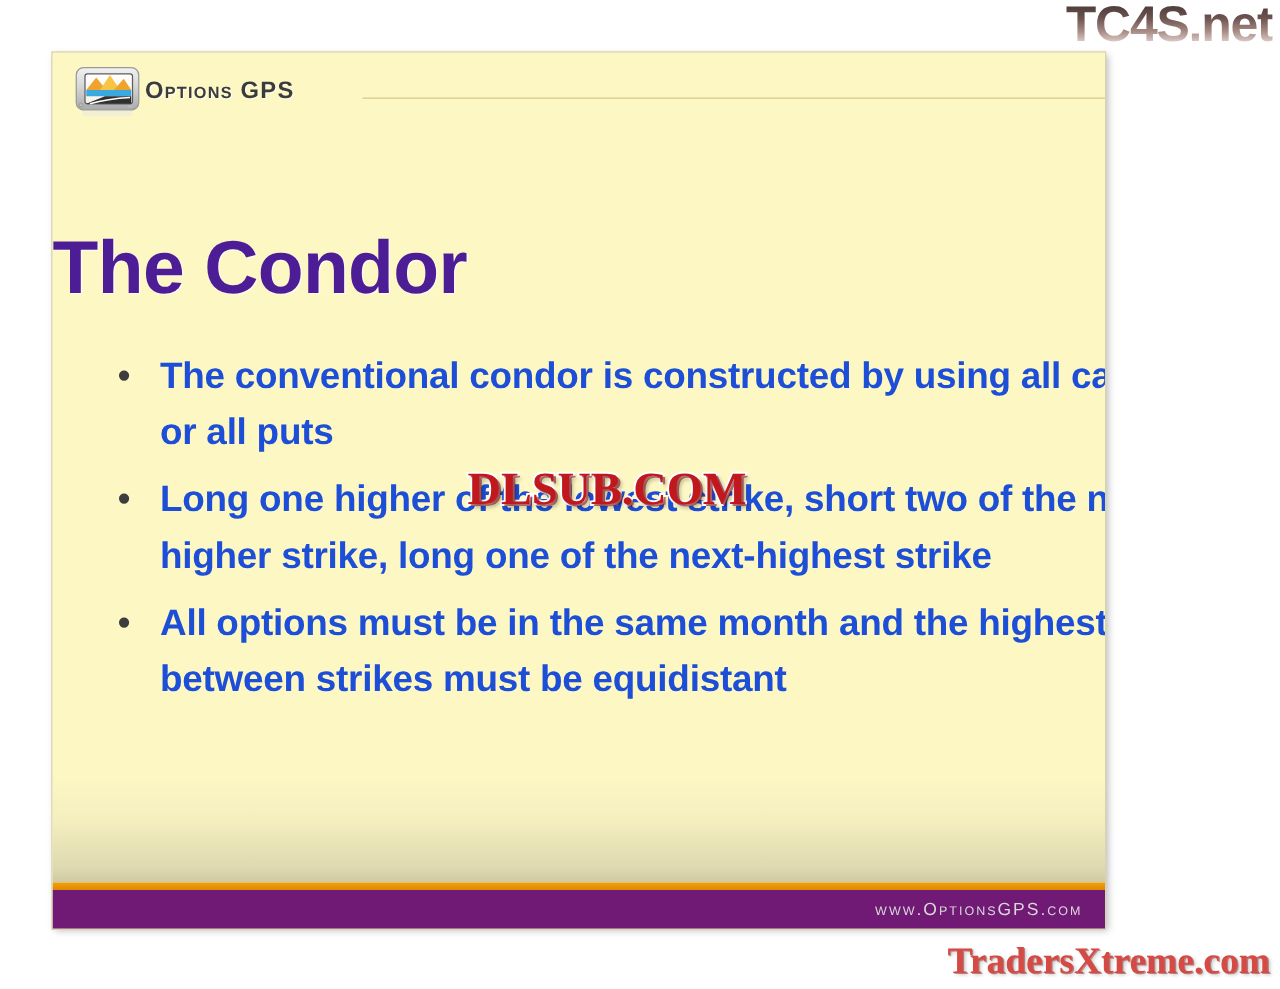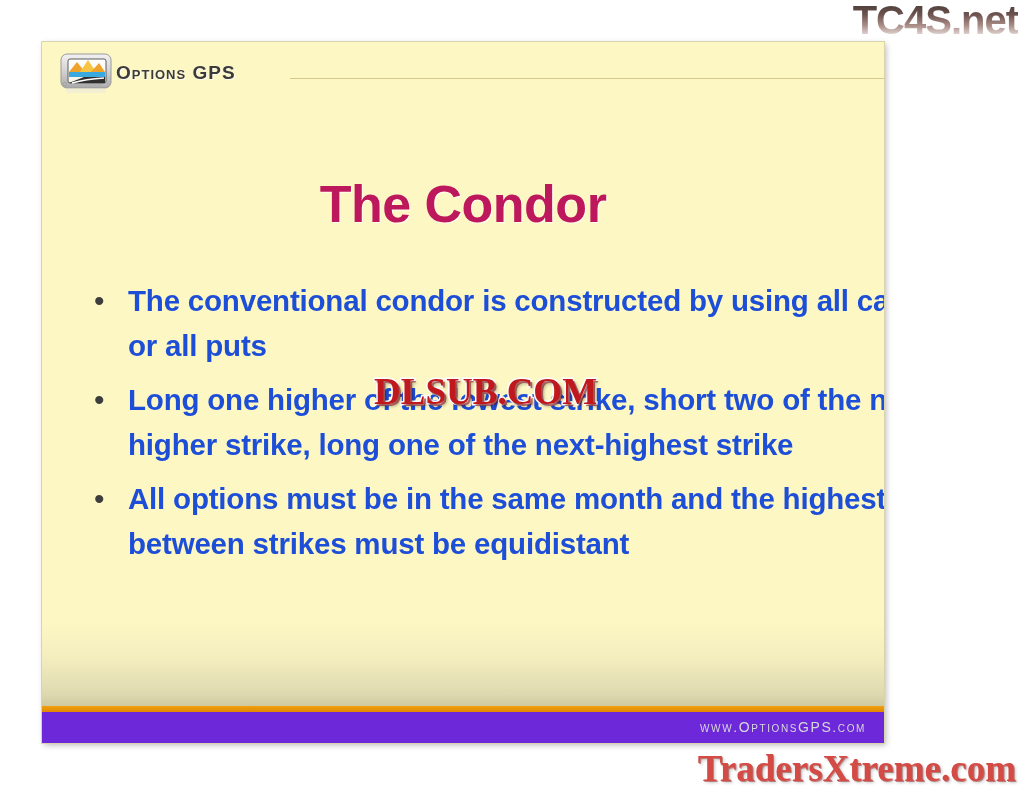--- a/index.html
+++ b/index.html
@@ -80,24 +80,24 @@
     height: 1px;
     background: #d6c98d;
   }
 
   
   #slide-title {
     position: absolute;
     left: 0;
     right: 0;
     top: 97px;
-    text-align: center;
-    font-size: 52px;
-    font-weight: bold;
-    color: #be185d;
+    text-align: left;
+    font-size: 60px;
+    font-weight: bold;
+    color: #4c1d95;
     letter-spacing: -0.5px;
     text-shadow: 1px 1px 1px rgba(255,255,255,0.85);
   }
 
   
   #bullet-list {
     position: absolute;
     left: 52px;
     top: 236px;
     width: 852px;
@@ -140,21 +140,21 @@
     left: 0; right: 0;
     bottom: 31px;
     height: 6px;
     background: linear-gradient(180deg, #f0a010 0%, #e08800 100%);
   }
   #footer-bar {
     position: absolute;
     left: 0; right: 0;
     bottom: 0;
     height: 31px;
-    background: #6d28d9;
+    background: #701a75;
   }
   #footer-url {
     position: absolute;
     right: 18px;
     top: 7px;
     font-size: 14px;
     font-variant: small-caps;
     letter-spacing: 1.6px;
     font-weight: normal;
     color: #d8d8d8;
@@ -177,21 +177,21 @@
        2px 2px 0 rgba(120,0,0,0.55),
        3px 3px 3px rgba(0,0,0,0.25);
     white-space: nowrap;
   }
   #tradersxtreme-watermark {
     position: absolute;
     right: 8px;
     top: 752px;
     font-family: "Liberation Serif", serif;
     font-weight: bold;
-    font-size: 37px;
+    font-size: 30px;
     line-height: 34px;
     color: #d44a44;
     -webkit-text-stroke: 3px #ffffff;
     paint-order: stroke fill;
     text-shadow:
        1px 1px 0 rgba(150,40,35,0.5),
        2px 2px 3px rgba(0,0,0,0.22);
     white-space: nowrap;
   }
 </style>

